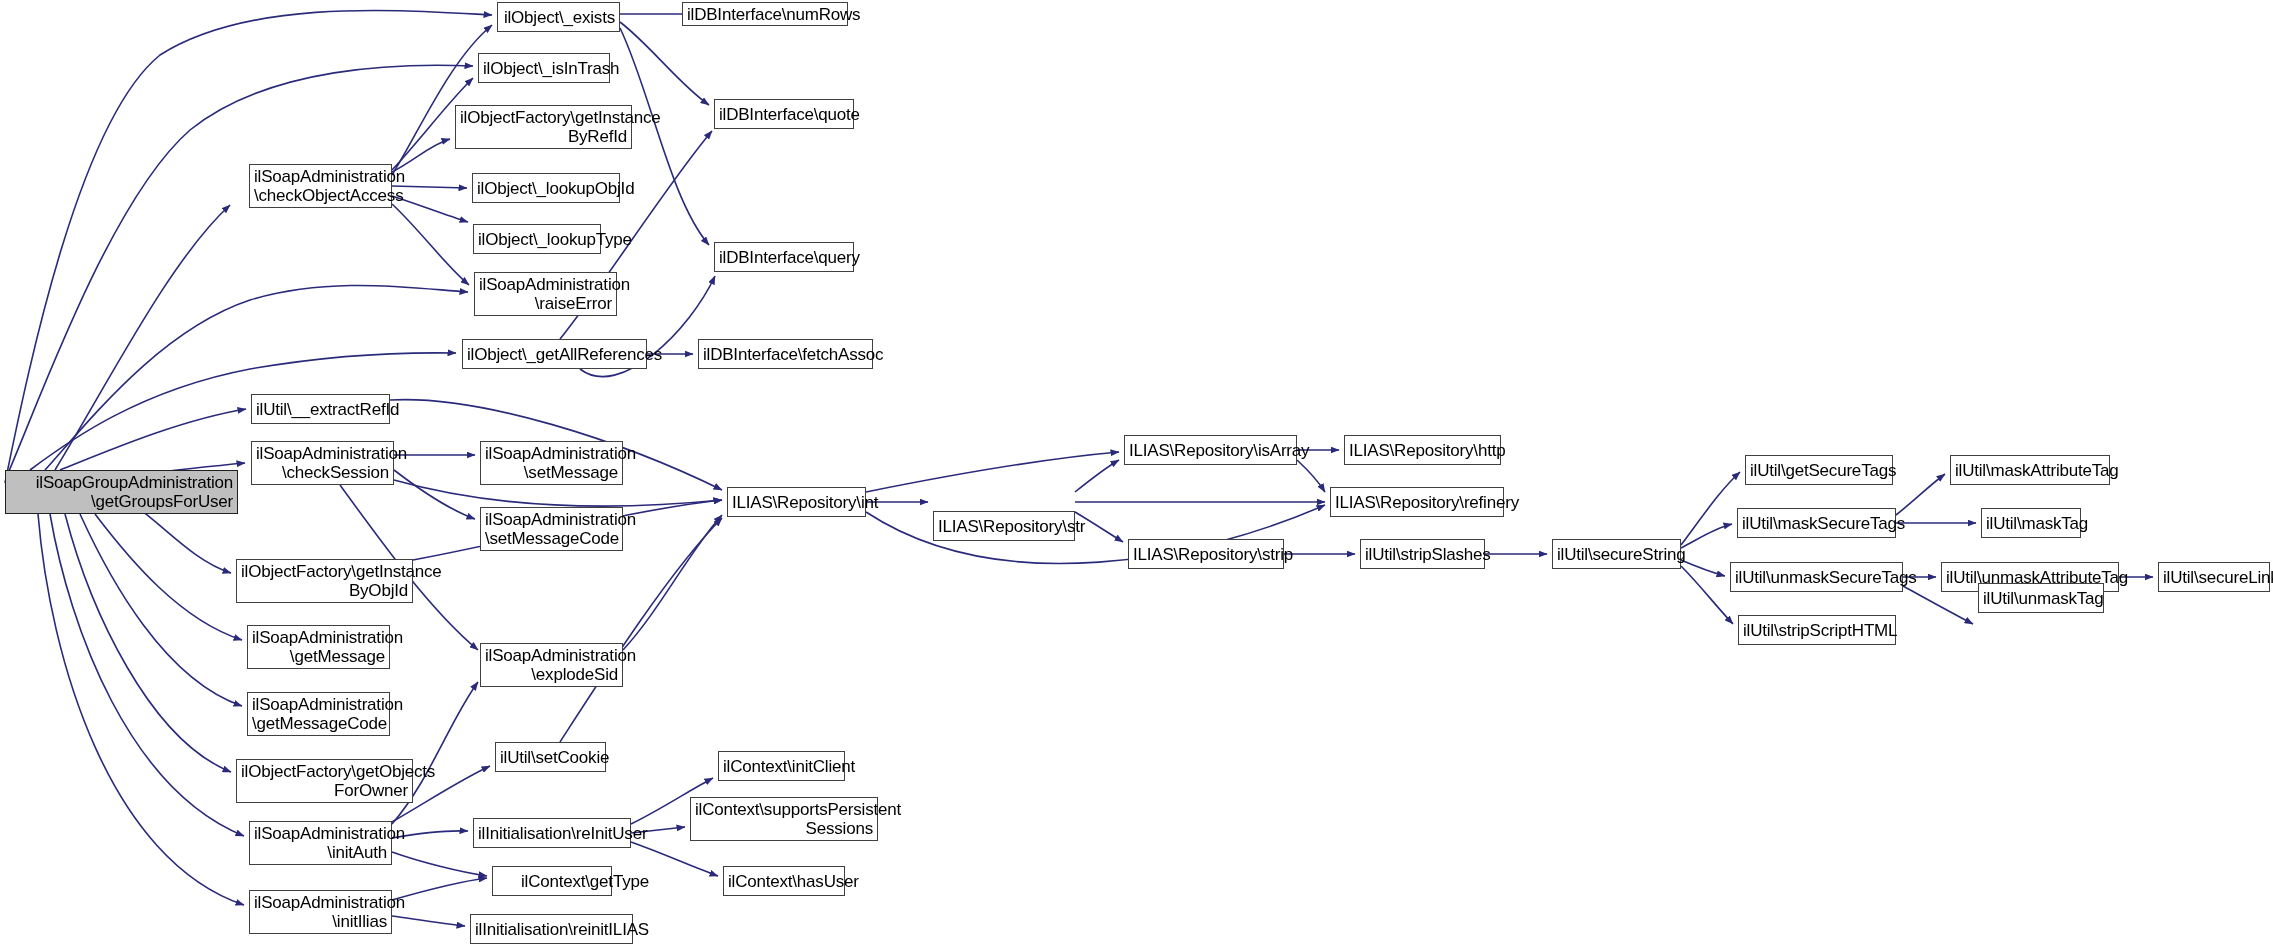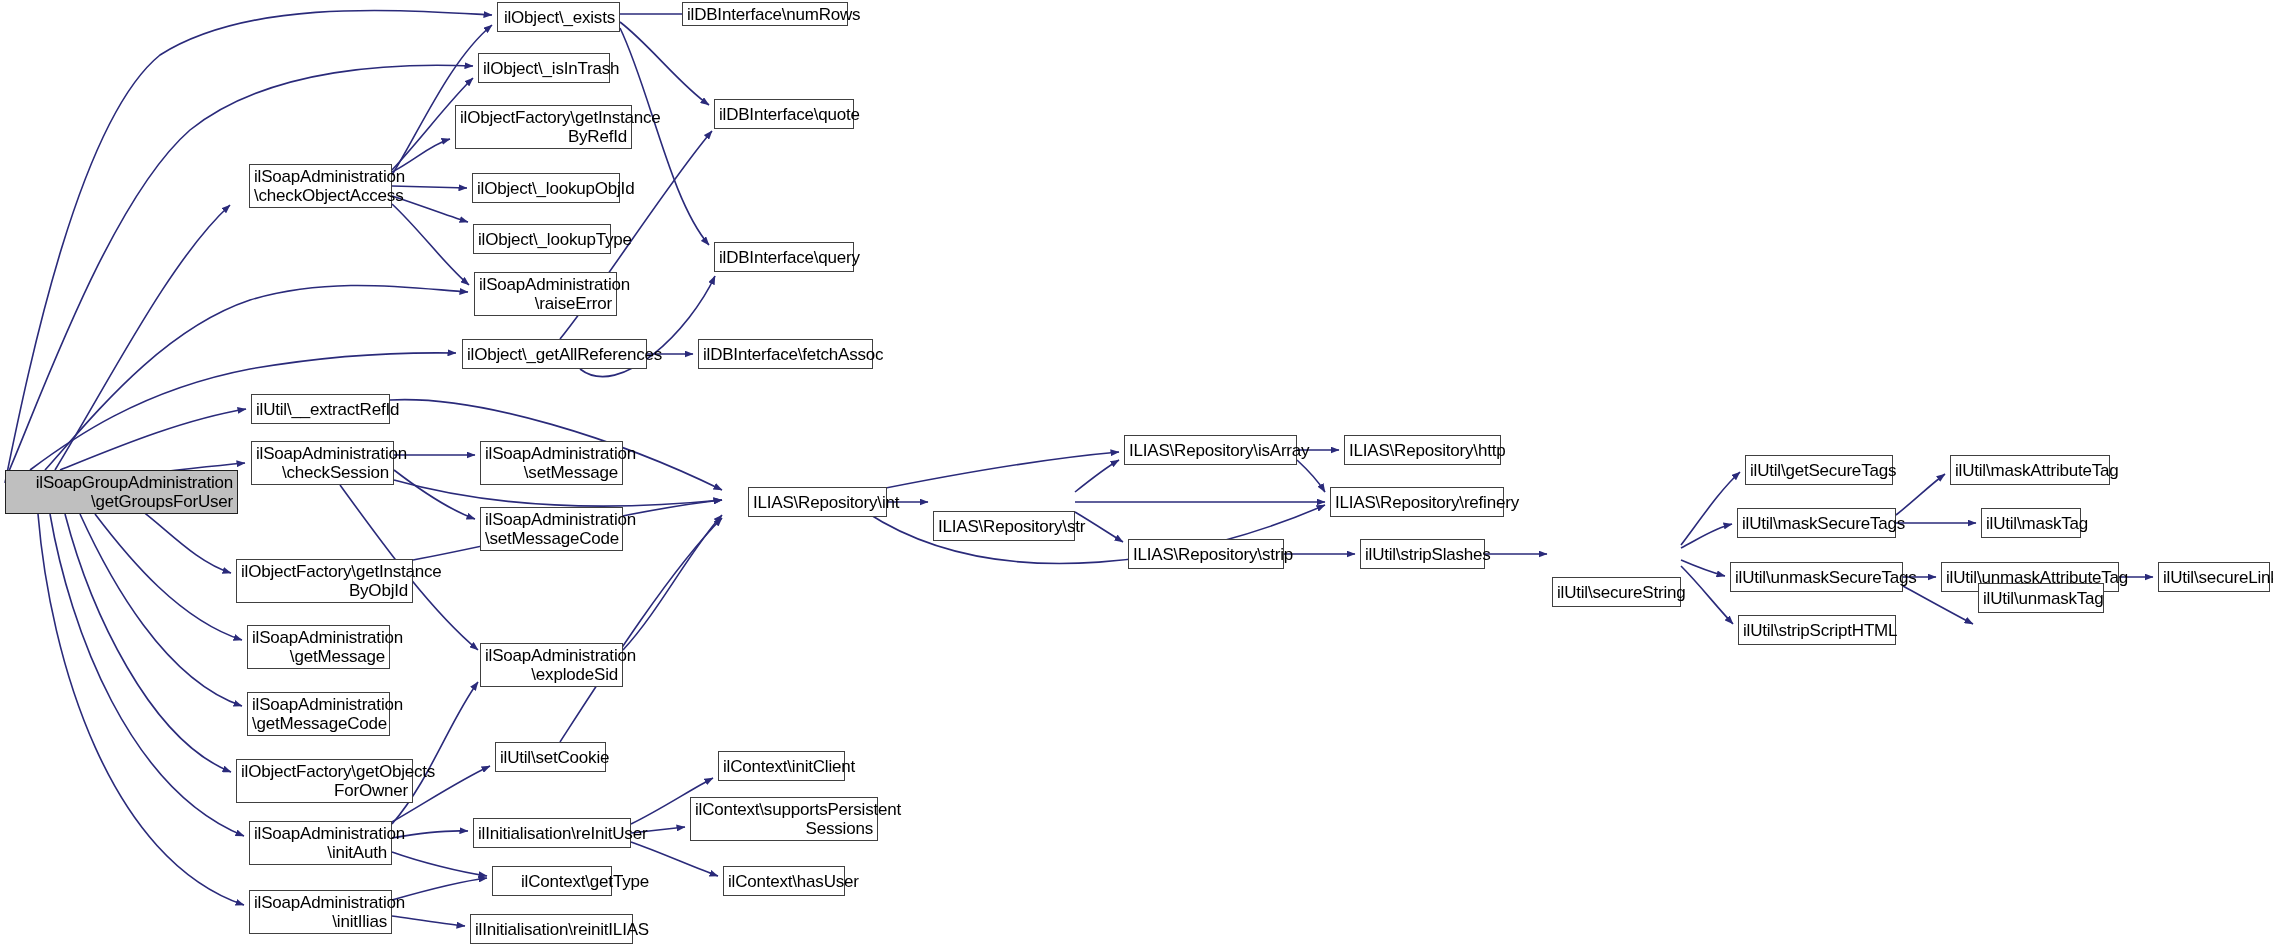--- a/index.html
+++ b/index.html
@@ -130,21 +130,21 @@
   <div id="nodes-group">
       <div class="node root" style="left: 5px; top: 470px; width: 233px; height: 44px;"><span class="node-label">ilSoapGroupAdministration
 \getGroupsForUser</span></div>
       <div class="node" style="left: 249px; top: 164px; width: 143px; height: 44px;"><span class="node-label">ilSoapAdministration
 \checkObjectAccess</span></div>
       <div class="node" style="left: 497px; top: 2px; width: 123px; height: 30px;"><span class="node-label">ilObject\_exists</span></div>
       <div class="node" style="left: 478px; top: 53px; width: 132px; height: 30px;"><span class="node-label">ilObject\_isInTrash</span></div>
       <div class="node" style="left: 455px; top: 105px; width: 177px; height: 44px;"><span class="node-label">ilObjectFactory\getInstance
 ByRefId</span></div>
       <div class="node" style="left: 472px; top: 173px; width: 148px; height: 30px;"><span class="node-label">ilObject\_lookupObjId</span></div>
-      <div class="node" style="left: 473px; top: 224px; width: 138px; height: 30px;"><span class="node-label">ilObject\_lookupType</span></div>
+      <div class="node" style="left: 473px; top: 224px; width: 128px; height: 30px;"><span class="node-label">ilObject\_lookupType</span></div>
       <div class="node" style="left: 474px; top: 272px; width: 143px; height: 44px;"><span class="node-label">ilSoapAdministration
 \raiseError</span></div>
       <div class="node" style="left: 462px; top: 339px; width: 185px; height: 30px;"><span class="node-label">ilObject\_getAllReferences</span></div>
       <div class="node" style="left: 682px; top: 2px; width: 166px; height: 24px;"><span class="node-label">ilDBInterface\numRows</span></div>
       <div class="node" style="left: 714px; top: 99px; width: 140px; height: 30px;"><span class="node-label">ilDBInterface\quote</span></div>
       <div class="node" style="left: 714px; top: 242px; width: 140px; height: 30px;"><span class="node-label">ilDBInterface\query</span></div>
       <div class="node" style="left: 698px; top: 339px; width: 175px; height: 30px;"><span class="node-label">ilDBInterface\fetchAssoc</span></div>
       <div class="node" style="left: 251px; top: 394px; width: 139px; height: 30px;"><span class="node-label">ilUtil\__extractRefId</span></div>
       <div class="node" style="left: 251px; top: 441px; width: 143px; height: 44px;"><span class="node-label">ilSoapAdministration
 \checkSession</span></div>
@@ -167,28 +167,28 @@
       <div class="node" style="left: 480px; top: 643px; width: 143px; height: 44px;"><span class="node-label">ilSoapAdministration
 \explodeSid</span></div>
       <div class="node" style="left: 495px; top: 742px; width: 111px; height: 30px;"><span class="node-label">ilUtil\setCookie</span></div>
       <div class="node" style="left: 473px; top: 818px; width: 158px; height: 30px;"><span class="node-label">ilInitialisation\reInitUser</span></div>
       <div class="node" style="left: 492px; top: 866px; width: 120px; height: 30px; padding-left: 28px;"><span class="node-label">ilContext\getType</span></div>
       <div class="node" style="left: 470px; top: 914px; width: 163px; height: 30px;"><span class="node-label">ilInitialisation\reinitILIAS</span></div>
       <div class="node" style="left: 718px; top: 751px; width: 127px; height: 30px;"><span class="node-label">ilContext\initClient</span></div>
       <div class="node" style="left: 690px; top: 797px; width: 188px; height: 44px;"><span class="node-label">ilContext\supportsPersistent
 Sessions</span></div>
       <div class="node" style="left: 723px; top: 866px; width: 122px; height: 30px;"><span class="node-label">ilContext\hasUser</span></div>
-      <div class="node" style="left: 727px; top: 487px; width: 139px; height: 30px; margin-left: 21px;"><span class="node-label">ILIAS\Repository\int</span></div>
+      <div class="node" style="left: 727px; top: 487px; width: 139px; height: 30px;"><span class="node-label">ILIAS\Repository\int</span></div>
       <div class="node" style="left: 933px; top: 487px; width: 142px; height: 30px; margin-top: 24px;"><span class="node-label">ILIAS\Repository\str</span></div>
       <div class="node" style="left: 1124px; top: 435px; width: 173px; height: 30px;"><span class="node-label">ILIAS\Repository\isArray</span></div>
       <div class="node" style="left: 1128px; top: 539px; width: 156px; height: 30px;"><span class="node-label">ILIAS\Repository\strip</span></div>
       <div class="node" style="left: 1344px; top: 435px; width: 157px; height: 30px;"><span class="node-label">ILIAS\Repository\http</span></div>
       <div class="node" style="left: 1330px; top: 487px; width: 174px; height: 30px;"><span class="node-label">ILIAS\Repository\refinery</span></div>
       <div class="node" style="left: 1360px; top: 539px; width: 125px; height: 30px;"><span class="node-label">ilUtil\stripSlashes</span></div>
-      <div class="node" style="left: 1552px; top: 539px; width: 129px; height: 30px; margin-top: 38px;"><span class="node-label">ilUtil\secureString</span></div>
+      <div class="node" style="left: 1552px; top: 539px; width: 129px; height: 30px;"><span class="node-label">ilUtil\secureString</span></div>
       <div class="node" style="left: 1745px; top: 455px; width: 148px; height: 30px;"><span class="node-label">ilUtil\getSecureTags</span></div>
       <div class="node" style="left: 1737px; top: 508px; width: 159px; height: 30px;"><span class="node-label">ilUtil\maskSecureTags</span></div>
       <div class="node" style="left: 1730px; top: 562px; width: 173px; height: 30px;"><span class="node-label">ilUtil\unmaskSecureTags</span></div>
       <div class="node" style="left: 1738px; top: 615px; width: 158px; height: 30px;"><span class="node-label">ilUtil\stripScriptHTML</span></div>
       <div class="node" style="left: 1950px; top: 455px; width: 160px; height: 30px;"><span class="node-label">ilUtil\maskAttributeTag</span></div>
       <div class="node" style="left: 1981px; top: 508px; width: 100px; height: 30px;"><span class="node-label">ilUtil\maskTag</span></div>
       <div class="node" style="left: 1941px; top: 562px; width: 178px; height: 30px;"><span class="node-label">ilUtil\unmaskAttributeTag</span></div>
       <div class="node" style="left: 1978px; top: 583px; width: 126px; height: 30px;"><span class="node-label">ilUtil\unmaskTag</span></div>
       <div class="node" style="left: 2158px; top: 562px; width: 112px; height: 30px;"><span class="node-label">ilUtil\secureLink</span></div>
     </div>

